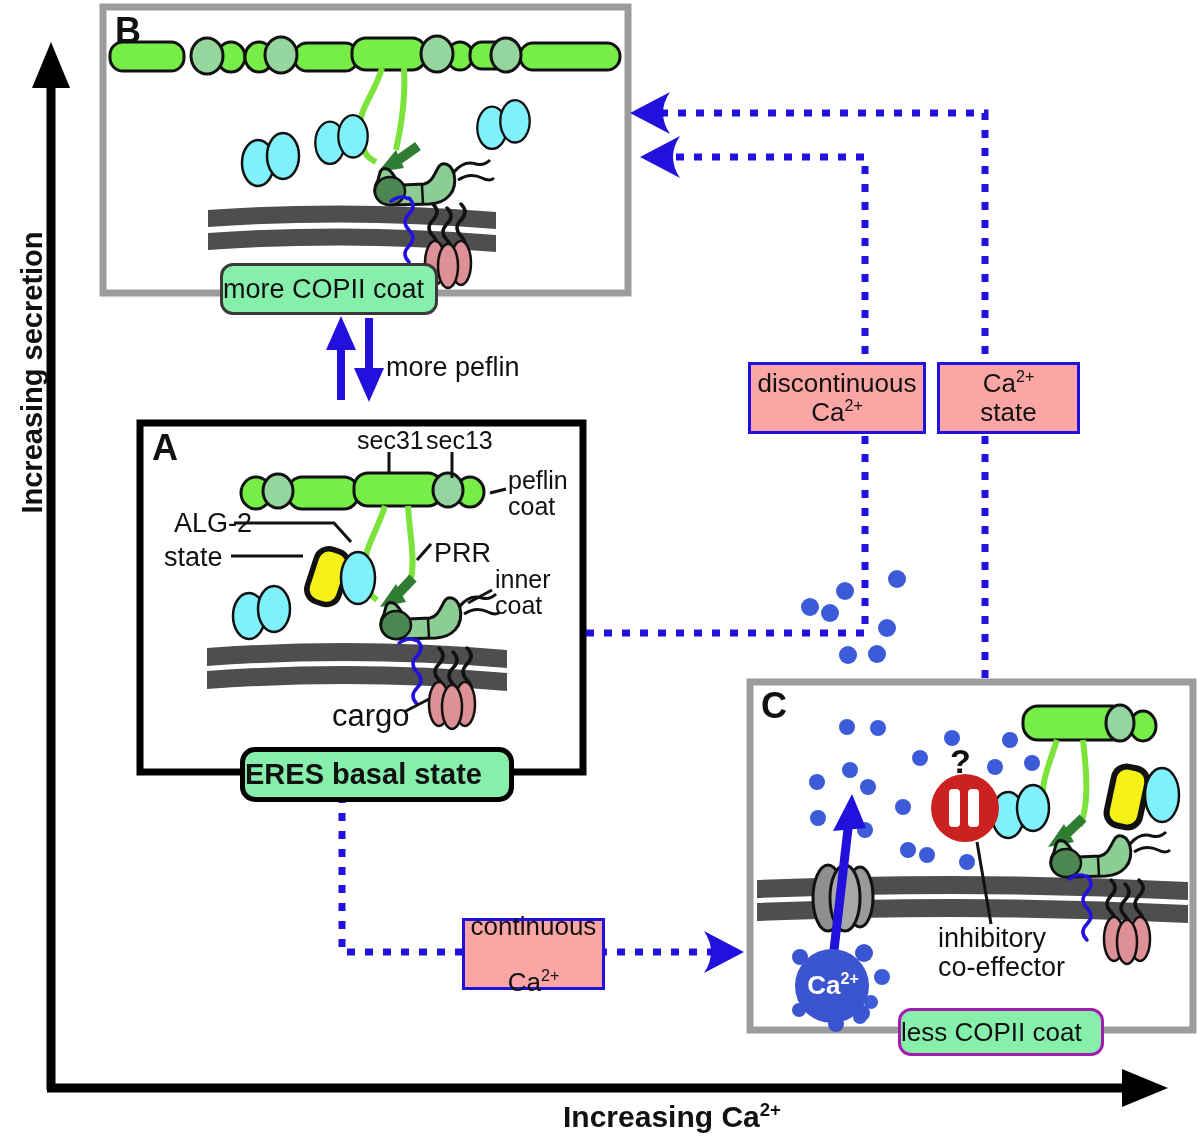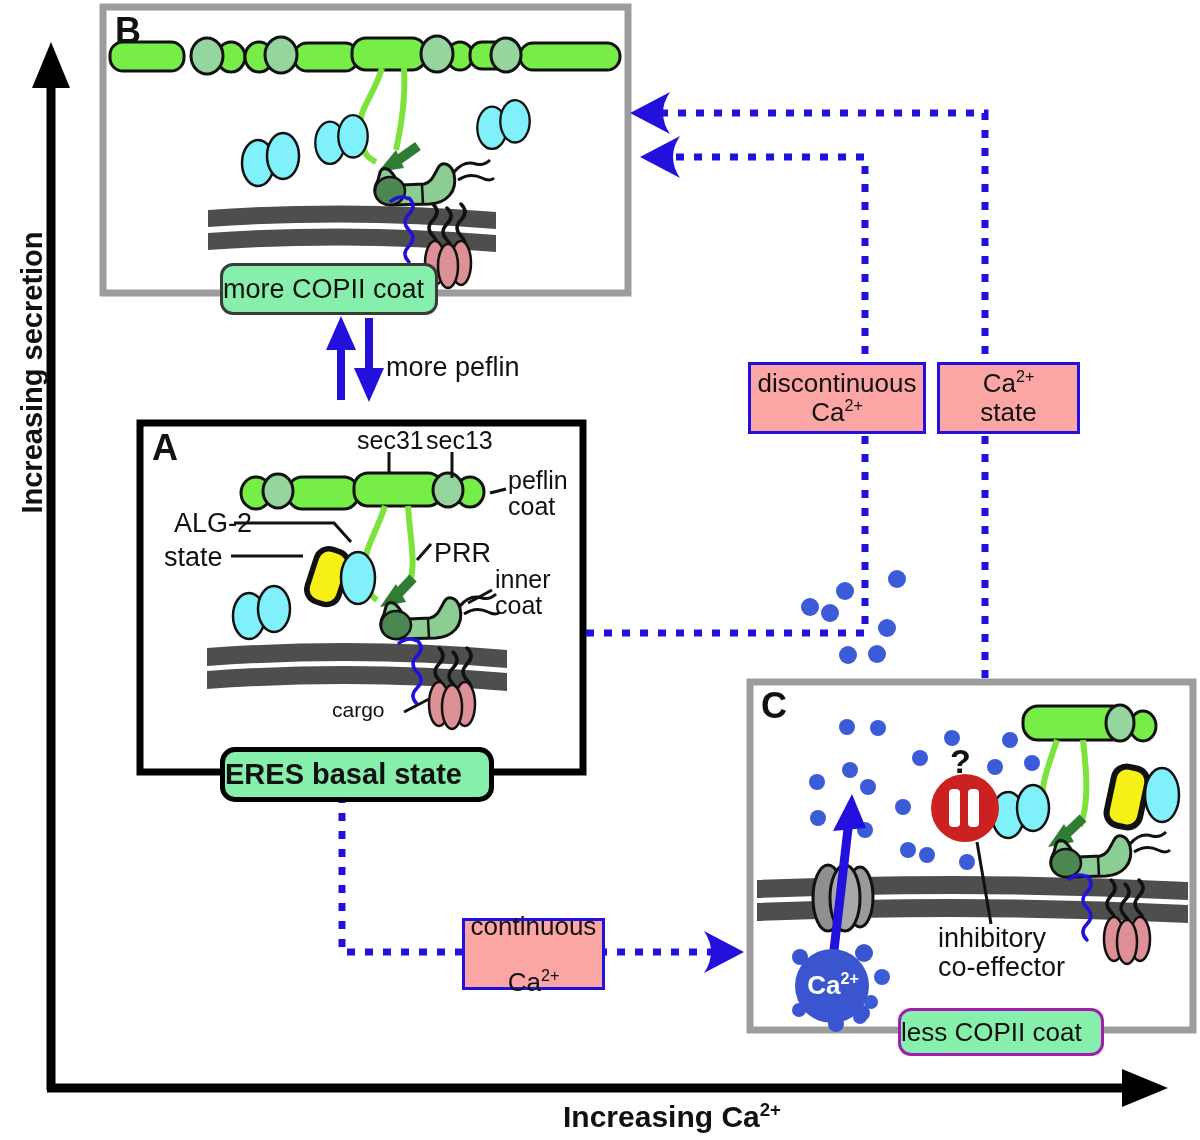--- a/index.html
+++ b/index.html
@@ -6,21 +6,21 @@
   body{width:1200px;height:1140px;position:relative;overflow:hidden;
        font-family:"Liberation Sans", sans-serif;color:#111;}
   .canvas{position:absolute;inset:0;width:1200px;height:1140px;}
   svg.art{position:absolute;left:0;top:0;z-index:1;}
   .txt{position:absolute;z-index:3;white-space:nowrap;}
   sup{font-size:0.62em;line-height:0;vertical-align:super;font-weight:inherit;}
   .panel-letter{font-size:36px;font-weight:bold;}
   .caption{position:absolute;z-index:4;background:#86efac;display:flex;
            align-items:center;justify-content:flex-start;border-radius:13px;}
   .cap-b{left:220px;top:263px;width:212px;height:46px;border:3px solid #3a3a3a;font-size:27px;}
-  .cap-a{left:220px;top:747px;width:264px;height:45px;border:5px solid #000;font-size:29px;font-weight:bold;border-radius:15px;}
+  .cap-a{left:240px;top:747px;width:264px;height:45px;border:5px solid #000;font-size:29px;font-weight:bold;border-radius:15px;}
   .cap-c{left:898px;top:1008px;width:200px;height:42px;border:3px solid #a21caf;font-size:26px;}
   .bluebox{position:absolute;z-index:4;background:#fca5a5;border:3px solid #2211dd;
            display:flex;flex-direction:column;align-items:center;justify-content:center;
            font-size:26px;line-height:29px;color:#111;}
   .bb-disc{left:748px;top:362px;width:172px;height:66px;}
   .bb-cease{left:937px;top:362px;width:137px;height:66px;}
   .bb-cont{left:462px;top:918px;width:137px;height:66px;gap:27px;}
   .axis-label-y{left:-118px;top:356px;width:300px;text-align:center;font-size:29px;font-weight:bold;
                 transform:rotate(-90deg);}
   .axis-label-x{left:472px;top:1100px;width:400px;text-align:center;font-size:30px;font-weight:bold;}
@@ -290,21 +290,21 @@
   <div>peflin</div>
   <div>coat</div>
 </div>
 <div class="txt" style="left:154px;top:508px;font-size:27px;margin-left:20px;">ALG-2</div>
 <div class="txt" style="left:164px;top:542px;font-size:27px;">state</div>
 <div class="txt" style="left:434px;top:526px;font-size:27px;margin-top:12px;">PRR</div>
 <div class="txt lbl2" style="left:495px;top:566px;font-size:25px;">
   <div>inner</div>
   <div>coat</div>
 </div>
-<div class="txt" style="left:332px;top:698px;font-size:21px;">cargo</div>
+<div class="txt" style="left:332px;top:698px;font-size:31px;">cargo</div>
 
 <div class="bluebox bb-disc">
   <div>discontinuous</div>
   <div><span>Ca</span><sup>2+</sup></div>
 </div>
 <div class="bluebox bb-cease">
   <div><span>Ca</span><sup>2+</sup></div>
   <div>state</div>
 </div>
 <div class="bluebox bb-cont">

